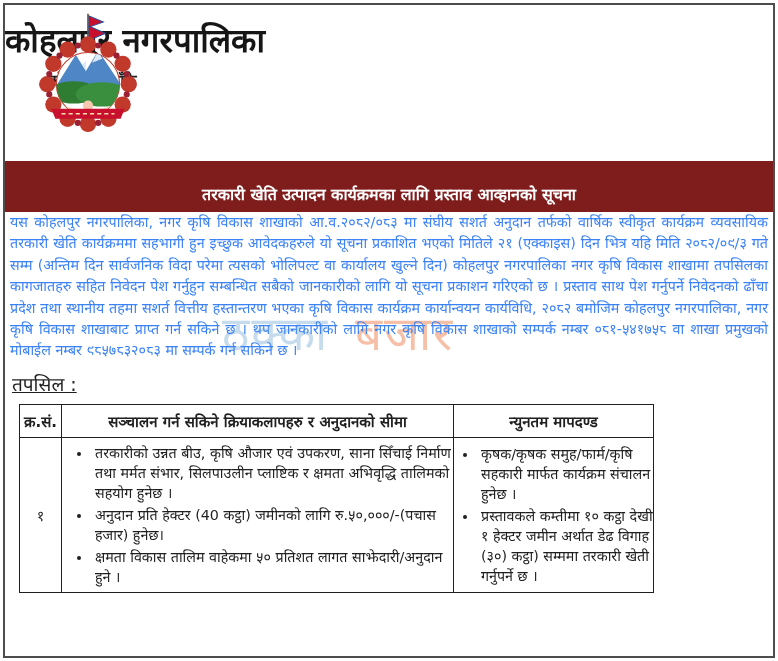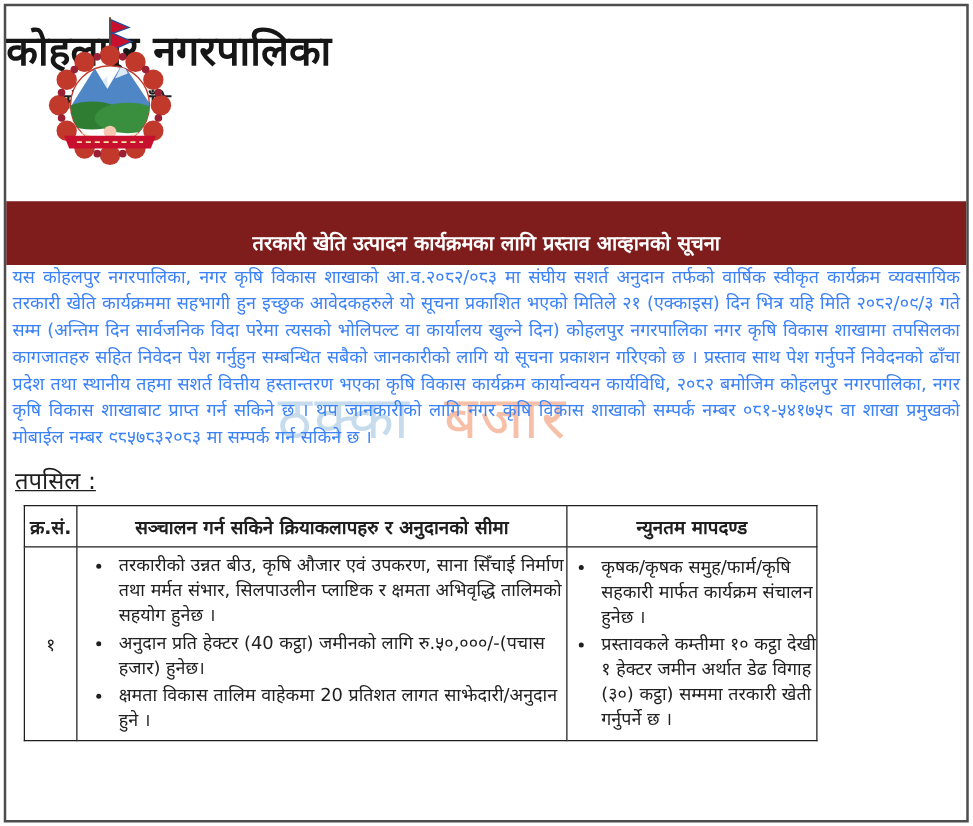--- a/index.html
+++ b/index.html
@@ -202,21 +202,21 @@
           <th>न्युनतम मापदण्ड</th>
         </tr>
       </thead>
       <tbody>
         <tr>
           <td class="sn">१</td>
           <td class="cell">
             <ul>
               <li>तरकारीको उन्नत बीउ, कृषि औजार एवं उपकरण, साना सिँचाई निर्माण तथा मर्मत संभार, सिलपाउलीन प्लाष्टिक र क्षमता अभिवृद्धि तालिमको सहयोग हुनेछ ।</li>
               <li>अनुदान प्रति हेक्टर (40 कट्ठा) जमीनको लागि रु.५०,०००/-(पचास हजार) हुनेछ।</li>
-              <li>क्षमता विकास तालिम वाहेकमा 20 प्रतिशत लागत साझेदारी/अनुदान हुने ।</li>
+              <li>क्षमता विकास तालिम वाहेकमा ५० प्रतिशत लागत साझेदारी/अनुदान हुने ।</li>
             </ul>
           </td>
           <td class="cell cell-right">
             <ul>
               <li>कृषक/कृषक समुह/फार्म/कृषि सहकारी मार्फत कार्यक्रम संचालन हुनेछ ।</li>
               <li>प्रस्तावकले कम्तीमा १० कट्ठा देखी १ हेक्टर जमीन अर्थात डेढ विगाह (३०) कट्ठा) सम्ममा तरकारी खेती गर्नुपर्ने छ ।</li>
             </ul>
           </td>
         </tr>
       </tbody>

